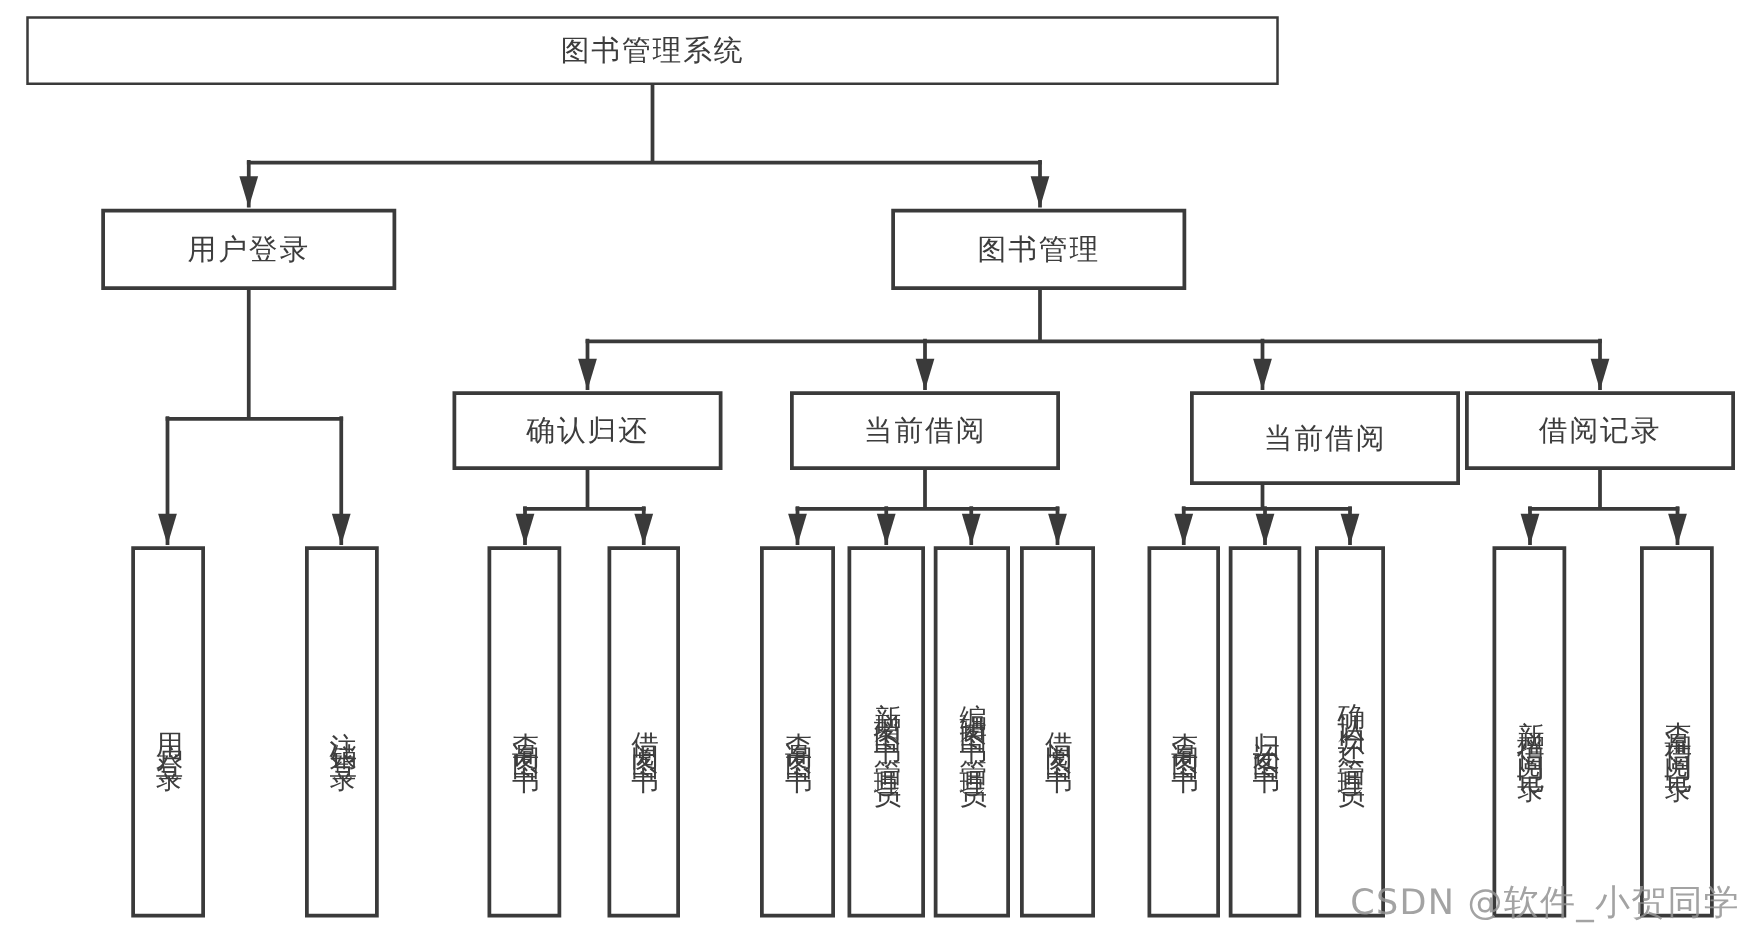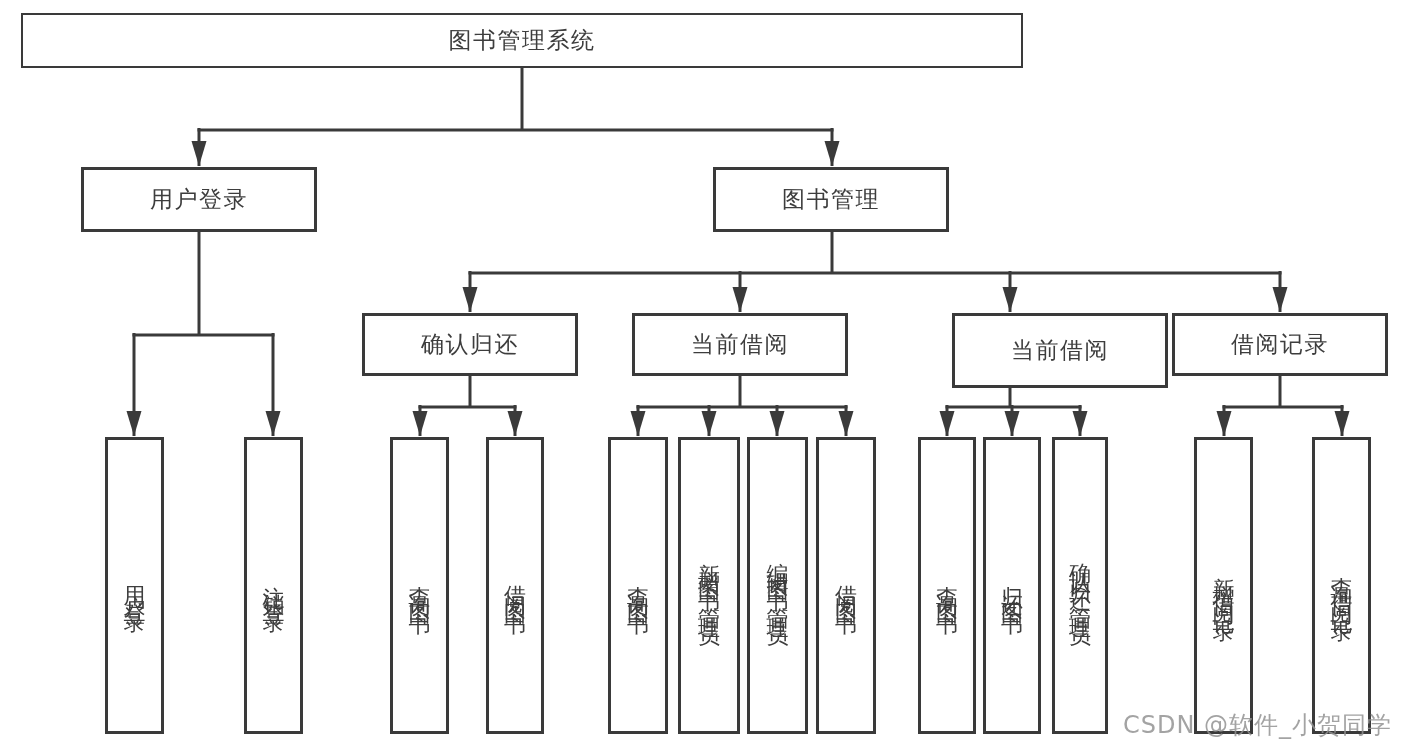--- a/index.html
+++ b/index.html
@@ -45,21 +45,21 @@
     text-orientation: mixed;
     font-size: 22px;
     line-height: 1;
     letter-spacing: 9px;
     padding: 4px 0;
   }
   .watermark {
     position: absolute;
     right: 13px;
     bottom: 6px;
-    font-size: 24px;
+    font-size: 28px;
     letter-spacing: 1px;
     color: rgba(147, 147, 147, 0.85);
     white-space: nowrap;
     z-index: 5;
   }
 </style>
 </head>
 <body>
 
 <div class="canvas">

